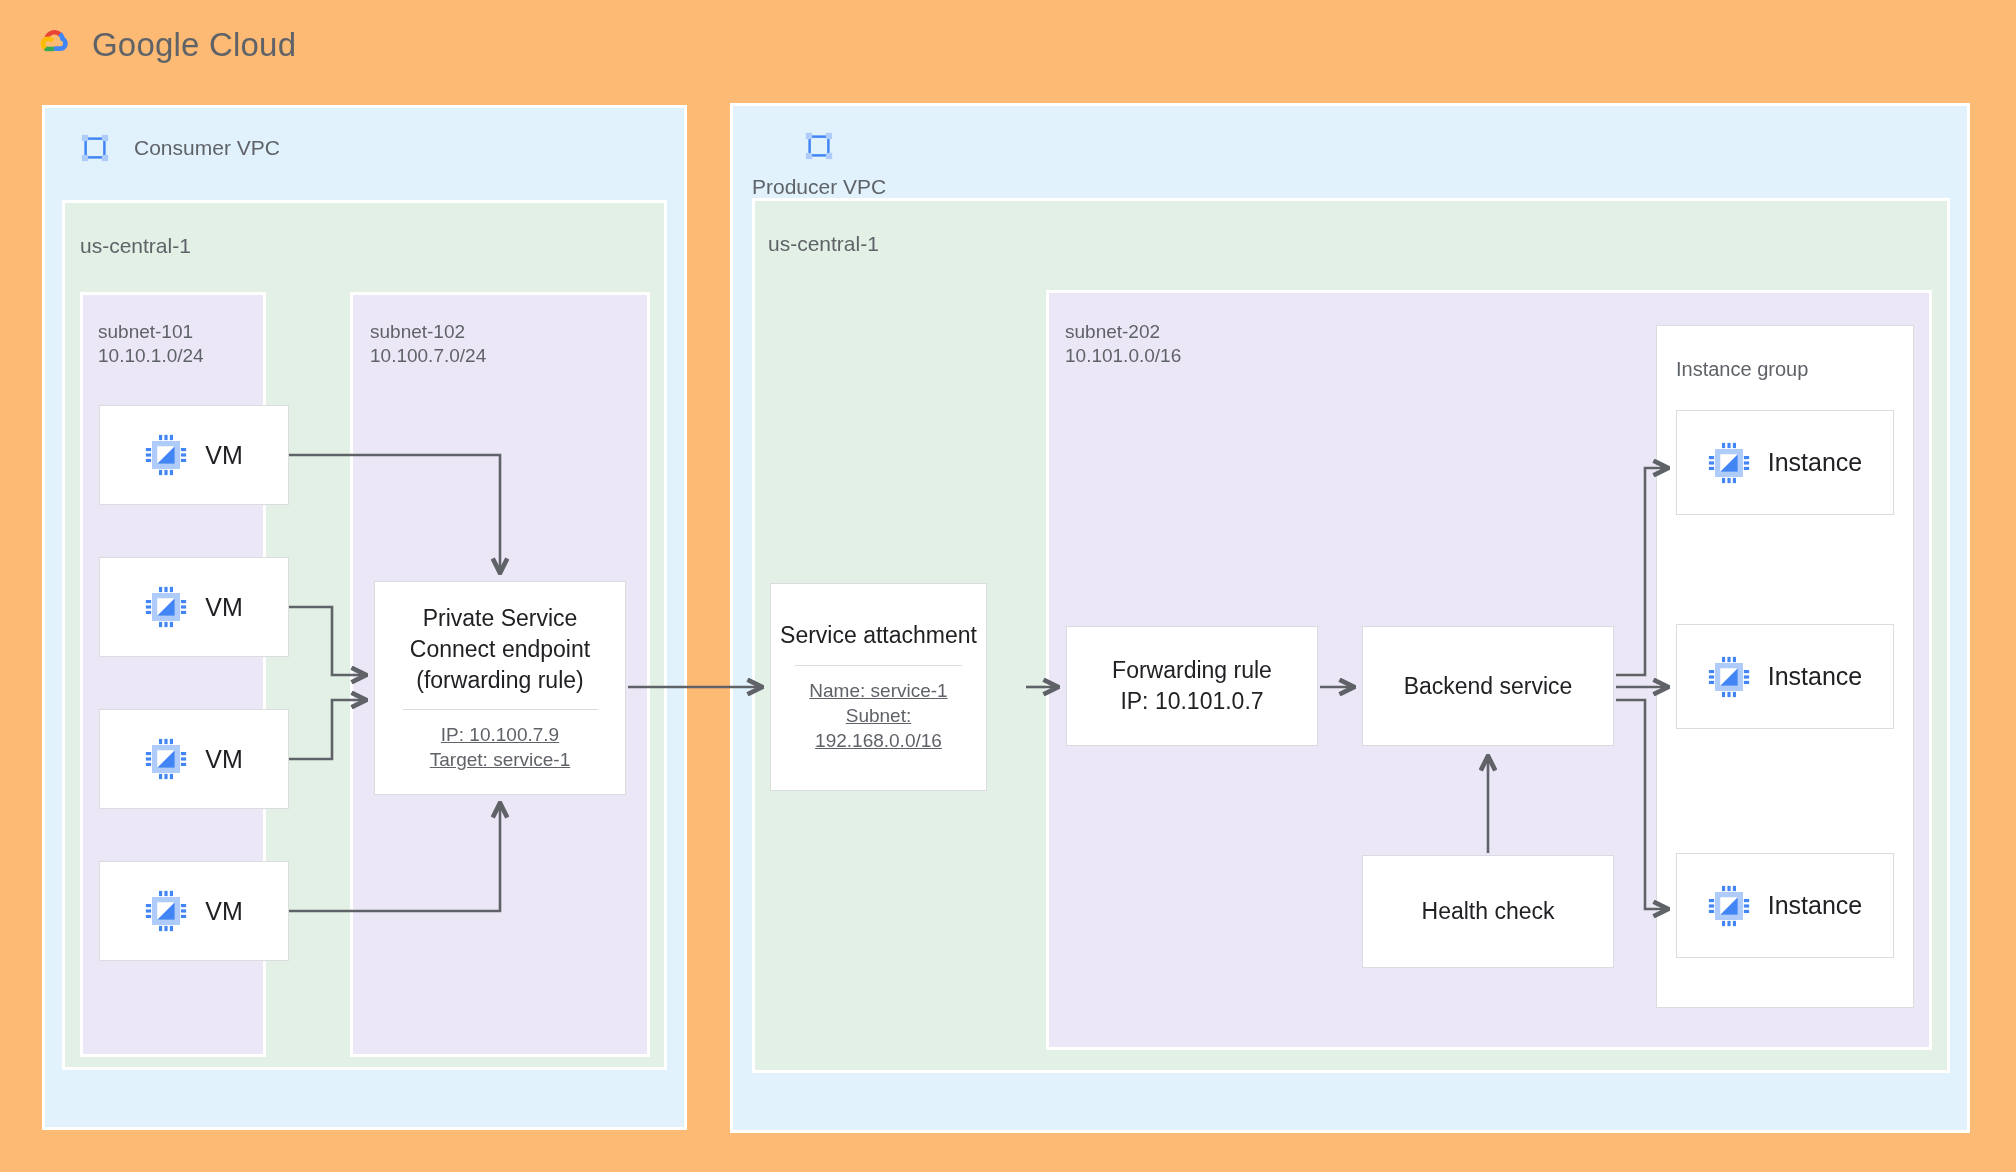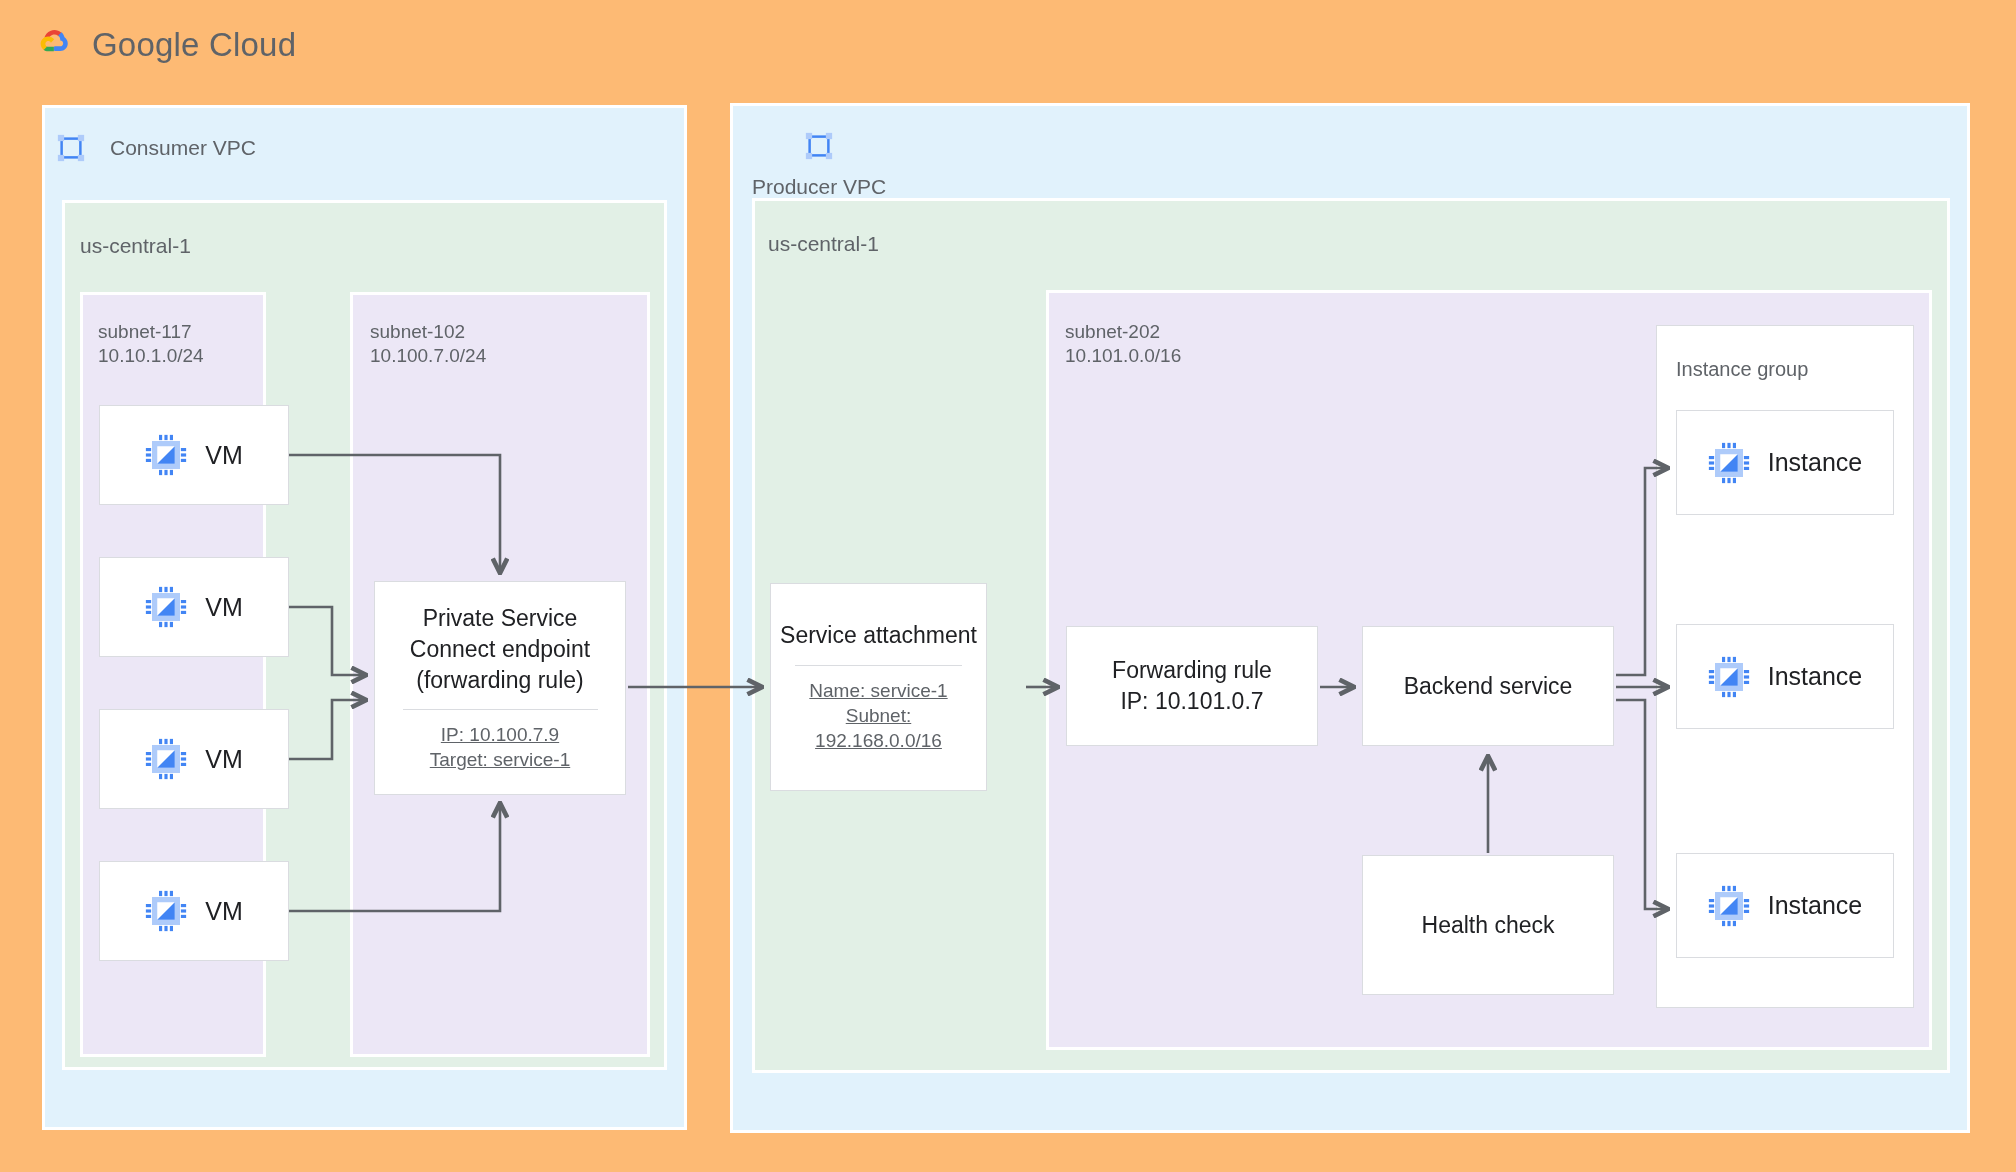--- a/index.html
+++ b/index.html
@@ -157,36 +157,36 @@
     <svg class="logo" viewBox="0 0 48 48">
       <path d="M30.1 14.5l2.4-2.4.2-1C28.3 7.1 21.4 7.6 17.4 12c-1.1 1.2-1.9 2.7-2.4 4.2l.9-.1 4.8-.8.4-.4c2.1-2.3 5.7-2.6 8.1-.6l.9.7z" fill="#ea4335"></path>
       <path d="M36.1 16.1c-.6-2-1.7-3.9-3.3-5.3l-3.4 3.4c1.4 1.1 2.2 2.8 2.2 4.6v.6c1.7 0 3 1.4 3 3s-1.4 3-3 3h-6l-.6.6v3.6l.6.6h6c4.3 0 7.8-3.5 7.8-7.8 0-2.7-1.3-5.1-3.3-6.5z" fill="#4285f4"></path>
       <path d="M18.9 30.6h6v-4.8h-6c-.4 0-.9-.1-1.3-.3l-.8.3-2.4 2.4-.2.8c1.3 1 3 1.6 4.7 1.6z" fill="#34a853"></path>
       <path d="M18.9 15c-4.3 0-7.8 3.5-7.8 7.8 0 2.5 1.2 4.8 3.2 6.3l3.5-3.5c-1.5-.7-2.2-2.5-1.5-4 .7-1.5 2.5-2.2 4-1.5.7.3 1.2.8 1.5 1.5l3.5-3.5c-1.5-1.9-3.8-3.1-6.4-3.1z" fill="#fbbc04"></path>
     </svg>
     <div class="wordmark">Google Cloud</div>
   </div>
 
   <div class="vpc" style="left:42px; top:105px; width:645px; height:1025px;"></div>
-  <div class="vpc-title" style="left:56px; top:133px;gap:24px;">
+  <div class="vpc-title" style="left:80px; top:133px;gap:24px;">
     <svg class="vpc-icon" viewBox="0 0 24 24">
       <rect x="4.5" y="4.5" width="15" height="15" fill="none" stroke="#4285f4" stroke-width="2"></rect>
       <rect x="1.5" y="1.5" width="5" height="5" fill="#aecbfa"></rect>
       <rect x="17.5" y="1.5" width="5" height="5" fill="#aecbfa"></rect>
       <rect x="1.5" y="17.5" width="5" height="5" fill="#aecbfa"></rect>
       <rect x="17.5" y="17.5" width="5" height="5" fill="#aecbfa"></rect>
     </svg>
     <span>Consumer VPC</span>
   </div>
 
   <div class="region" style="left:62px; top:200px; width:605px; height:870px;"></div>
   <div class="region-title" style="left:80px; top:234px;">us-central-1</div>
 
   <div class="subnet" style="left:80px; top:292px; width:186px; height:765px;"></div>
-  <div class="subnet-title" style="left:98px; top:320px;">subnet-117
+  <div class="subnet-title" style="left:98px; top:320px;">subnet-101
 10.10.1.0/24</div>
 
   <div class="subnet" style="left:350px; top:292px; width:300px; height:765px;"></div>
   <div class="subnet-title" style="left:370px; top:320px;">subnet-102
 10.100.7.0/24</div>
 
   <div class="node-h" style="left:99px; top:405px; width:190px; height:100px;">
     <svg class="vmicon" viewBox="0 0 24 24">
       <g fill="#4285f4">
         <rect x="8" y="0.5" width="1.8" height="3"></rect>
@@ -316,21 +316,21 @@
 
   <div class="card" style="left:1066px; top:626px; width:252px; height:120px;">
     <div class="title">Forwarding rule
 IP: 10.101.0.7</div>
   </div>
 
   <div class="card" style="left:1362px; top:626px; width:252px; height:120px;">
     <div class="title">Backend service</div>
   </div>
 
-  <div class="card" style="left:1362px; top:855px; width:252px; height:140px;">
+  <div class="card" style="left:1362px; top:855px; width:252px; height:113px;">
     <div class="title">Health check</div>
   </div>
 
   <div class="group-box" style="left:1656px; top:325px; width:258px; height:683px;"></div>
   <div class="group-title" style="left:1676px; top:358px;">Instance group</div>
 
   <div class="node-h" style="left:1676px; top:410px; width:218px; height:105px;">
     <svg class="vmicon" viewBox="0 0 24 24">
       <g fill="#4285f4">
         <rect x="8" y="0.5" width="1.8" height="3"></rect>

